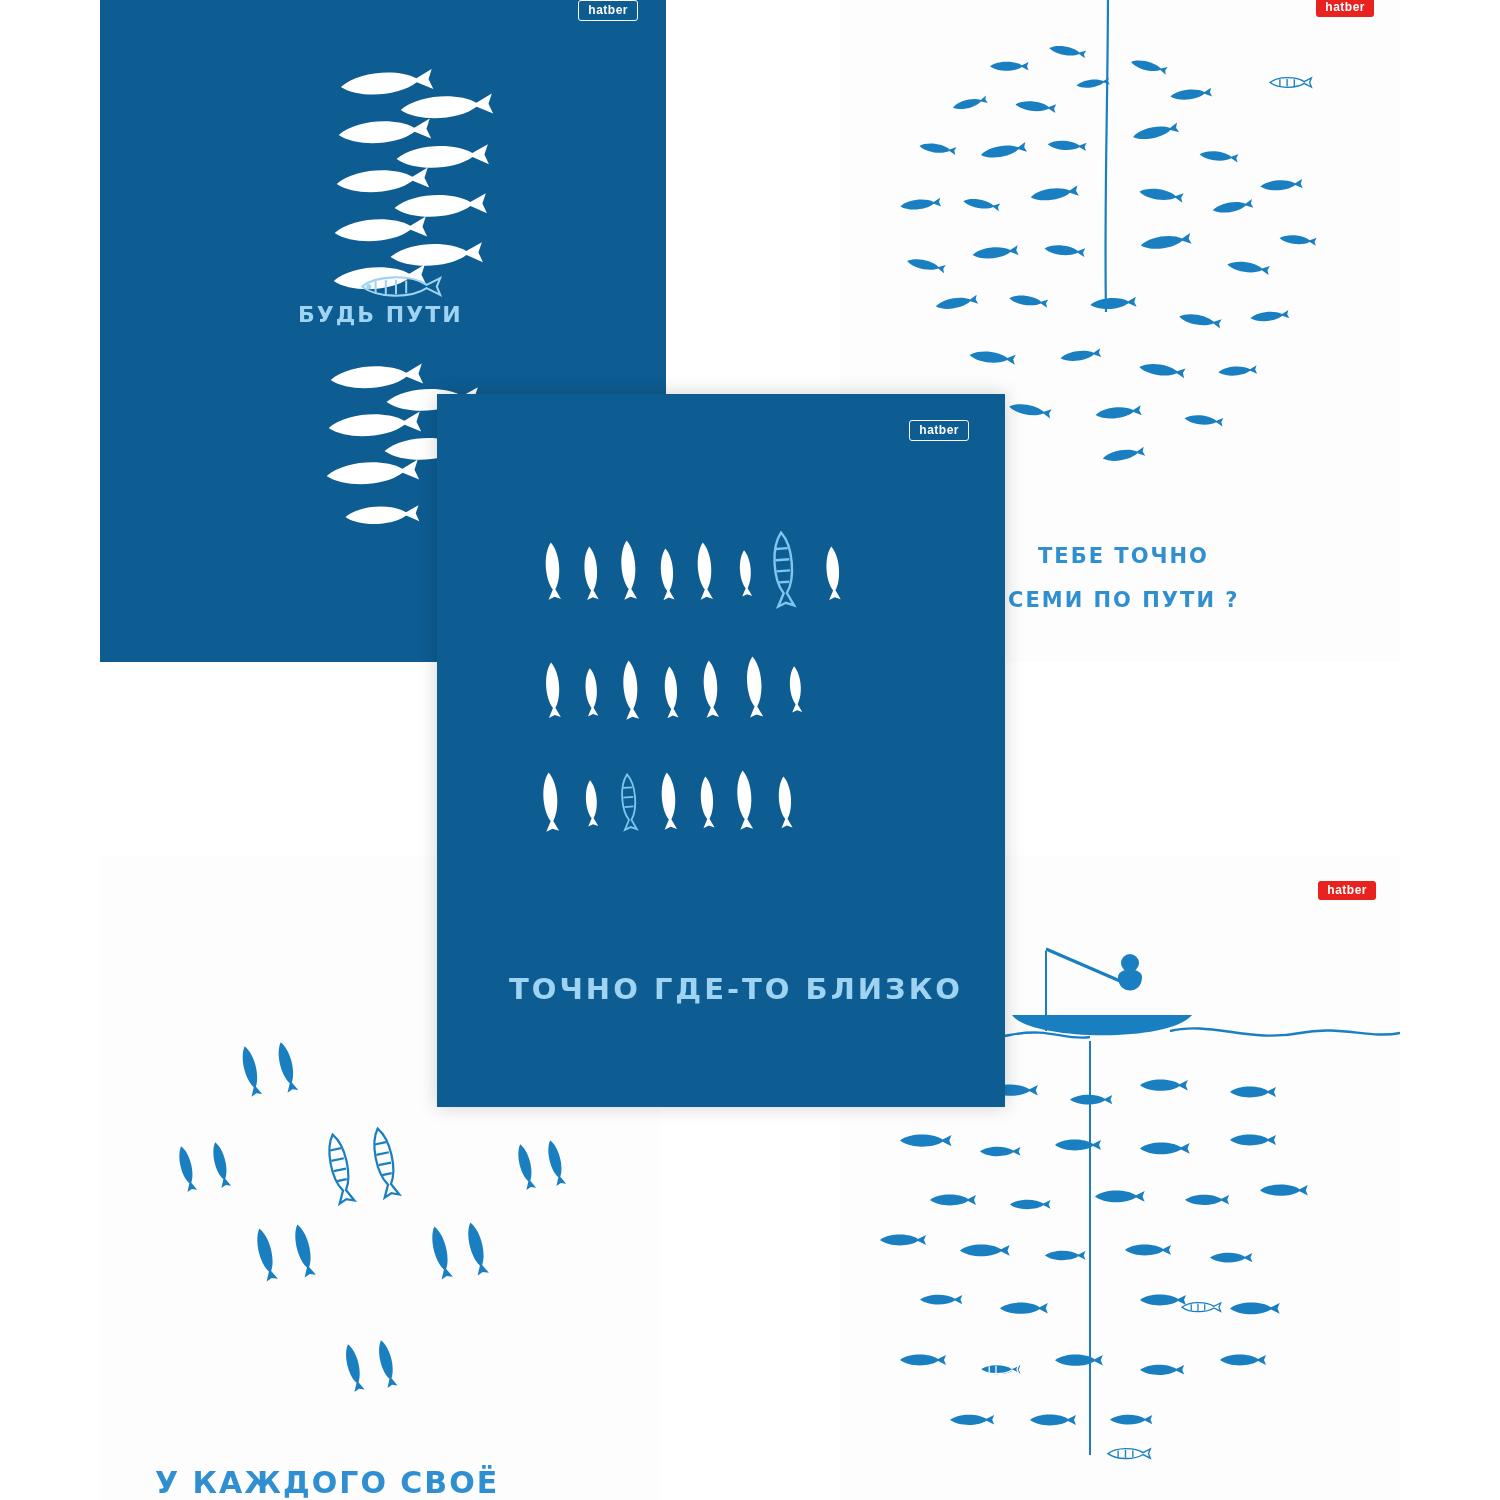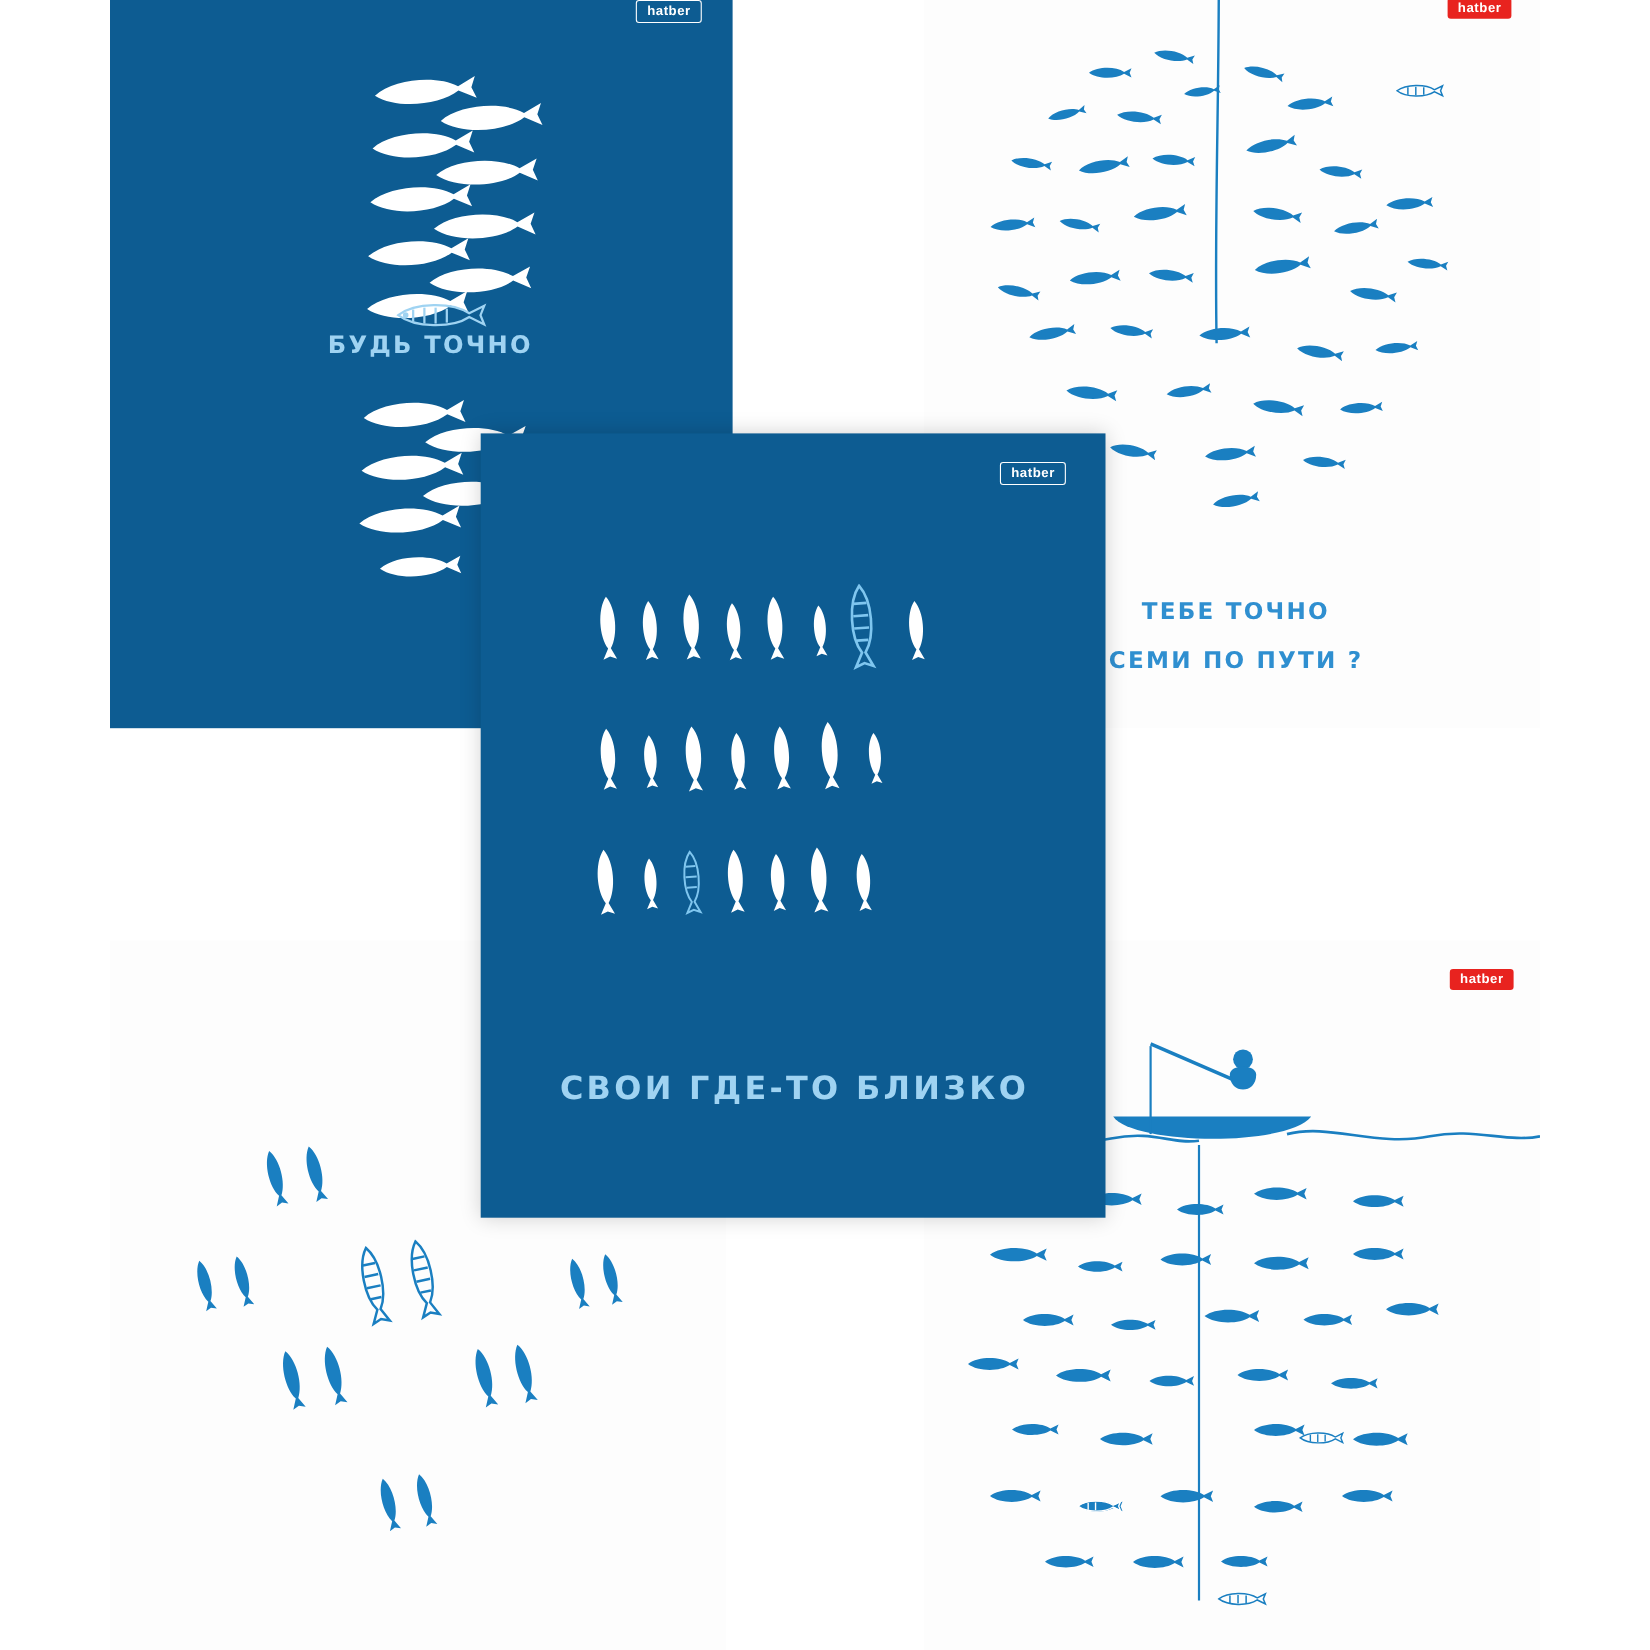--- a/index.html
+++ b/index.html
@@ -101,21 +101,21 @@
       <g transform="translate(262,296) scale(.85)" fill="none" stroke="#9fd3f2" stroke-width="2.4">
         <path d="M0 10 C18 -4 58 -4 76 8 L92 0 L88 10 L92 20 L76 12 C58 24 18 24 0 10 Z"></path>
         <line x1="16" y1="4" x2="16" y2="17"></line>
           <line x1="28" y1="2" x2="28" y2="19"></line>
         <line x1="40" y1="2" x2="40" y2="19"></line>
           <line x1="52" y1="3" x2="52" y2="18"></line>
         <circle cx="8" cy="10" r="1.8" fill="#9fd3f2"></circle>
       </g>
     </svg>
 
-    <div class="caption lightblue" style="left:198px;top:320px;font-size:22px;">БУДЬ ТОЧНО</div>
+    <div class="caption lightblue" style="left:198px;top:320px;font-size:22px;">БУДЬ ПУТИ</div>
   </div>
 
   <div class="cover white" id="cover2">
     <div class="logo red" style="right:26px;top:16px;">hatber</div>
 
     <svg width="560" height="680" viewBox="0 0 560 680">
       <path d="M268 0 C268 120 264 220 266 330" stroke="#1a7fc1" stroke-width="2.2" fill="none"></path>
       <g fill="#1a7fc1">
 
         <g transform="translate(150,80) scale(.42)">
@@ -293,20 +293,21 @@
       </g>
       <g transform="translate(285,272) rotate(78) scale(.75)" fill="none" stroke="#1a7fc1" stroke-width="3">
         <path d="M0 10 C18 -4 58 -4 76 8 L92 0 L88 10 L92 20 L76 12 C58 24 18 24 0 10 Z"></path>
         <line x1="20" y1="3" x2="20" y2="18"></line>
           <line x1="34" y1="2" x2="34" y2="19"></line>
         <line x1="48" y1="2" x2="48" y2="19"></line>
           <line x1="62" y1="4" x2="62" y2="17"></line>
       </g>
     </svg>
 
+    <div class="caption blue" style="left:55px;top:610px;font-size:30px;">У КАЖДОГО СВОЁ</div>
   </div>
 
   <div class="cover white" id="cover5">
     <div class="logo red" style="right:24px;top:26px;">hatber</div>
 
     <svg width="560" height="660" viewBox="0 0 560 660">
 
       <path d="M0 182 C60 170 110 192 170 180 C210 172 225 186 250 182" stroke="#1a7fc1" stroke-width="2.4" fill="none"></path>
       <path d="M330 176 C370 166 410 188 460 178 C500 170 530 184 560 178" stroke="#1a7fc1" stroke-width="2.4" fill="none"></path>
 
@@ -517,16 +518,16 @@
       </g>
 
       <g transform="translate(196,380) rotate(86) scale(.6)" fill="none" stroke="#7fc6ef" stroke-width="3">
         <path d="M0 10 C18 -4 58 -4 76 8 L92 0 L88 10 L92 20 L76 12 C58 24 18 24 0 10 Z"></path>
         <line x1="22" y1="3" x2="22" y2="18"></line>
           <line x1="38" y1="2" x2="38" y2="19"></line>
         <line x1="54" y1="3" x2="54" y2="18"></line>
       </g>
     </svg>
 
-    <div class="caption lightblue" style="left:72px;top:578px;font-size:29px;letter-spacing:3px;">СВОИ ГДЕ-ТО БЛИЗКО</div>
+    <div class="caption lightblue" style="left:72px;top:578px;font-size:29px;letter-spacing:3px;">ТОЧНО ГДЕ-ТО БЛИЗКО</div>
   </div>
 
 </div>
 
 </body></html>

